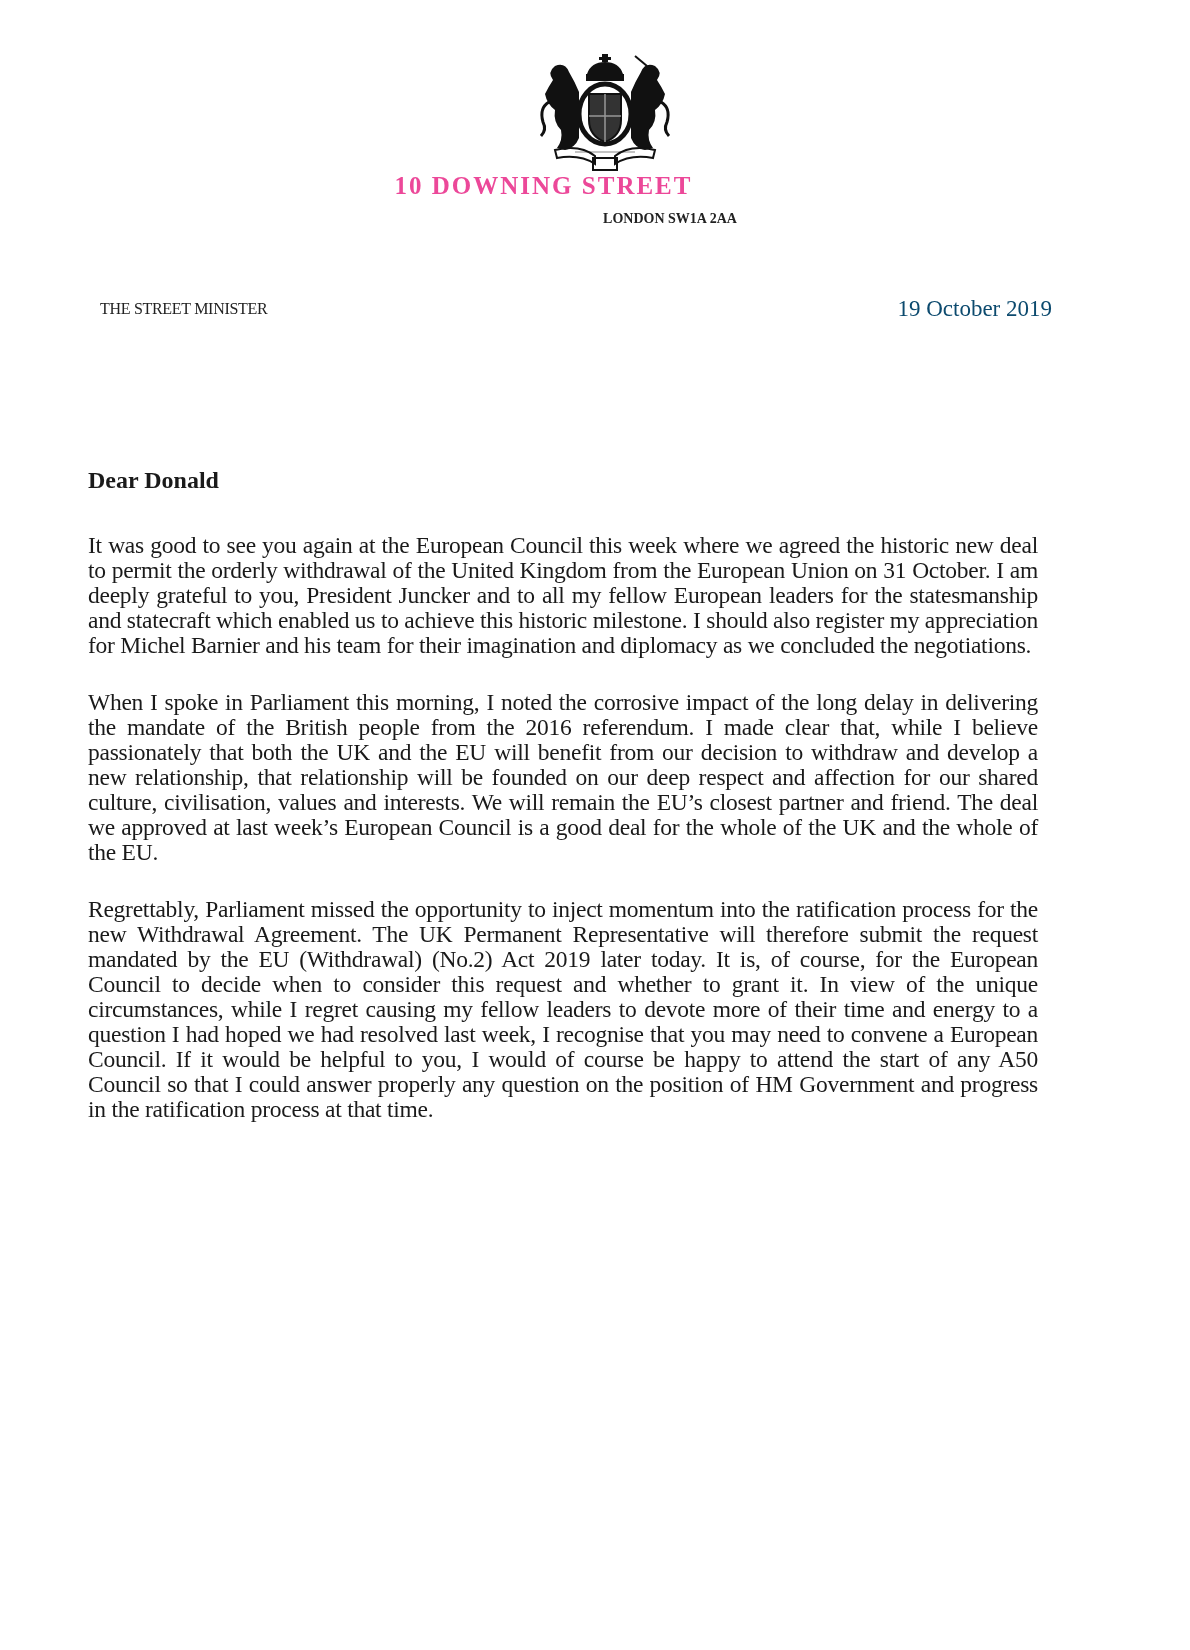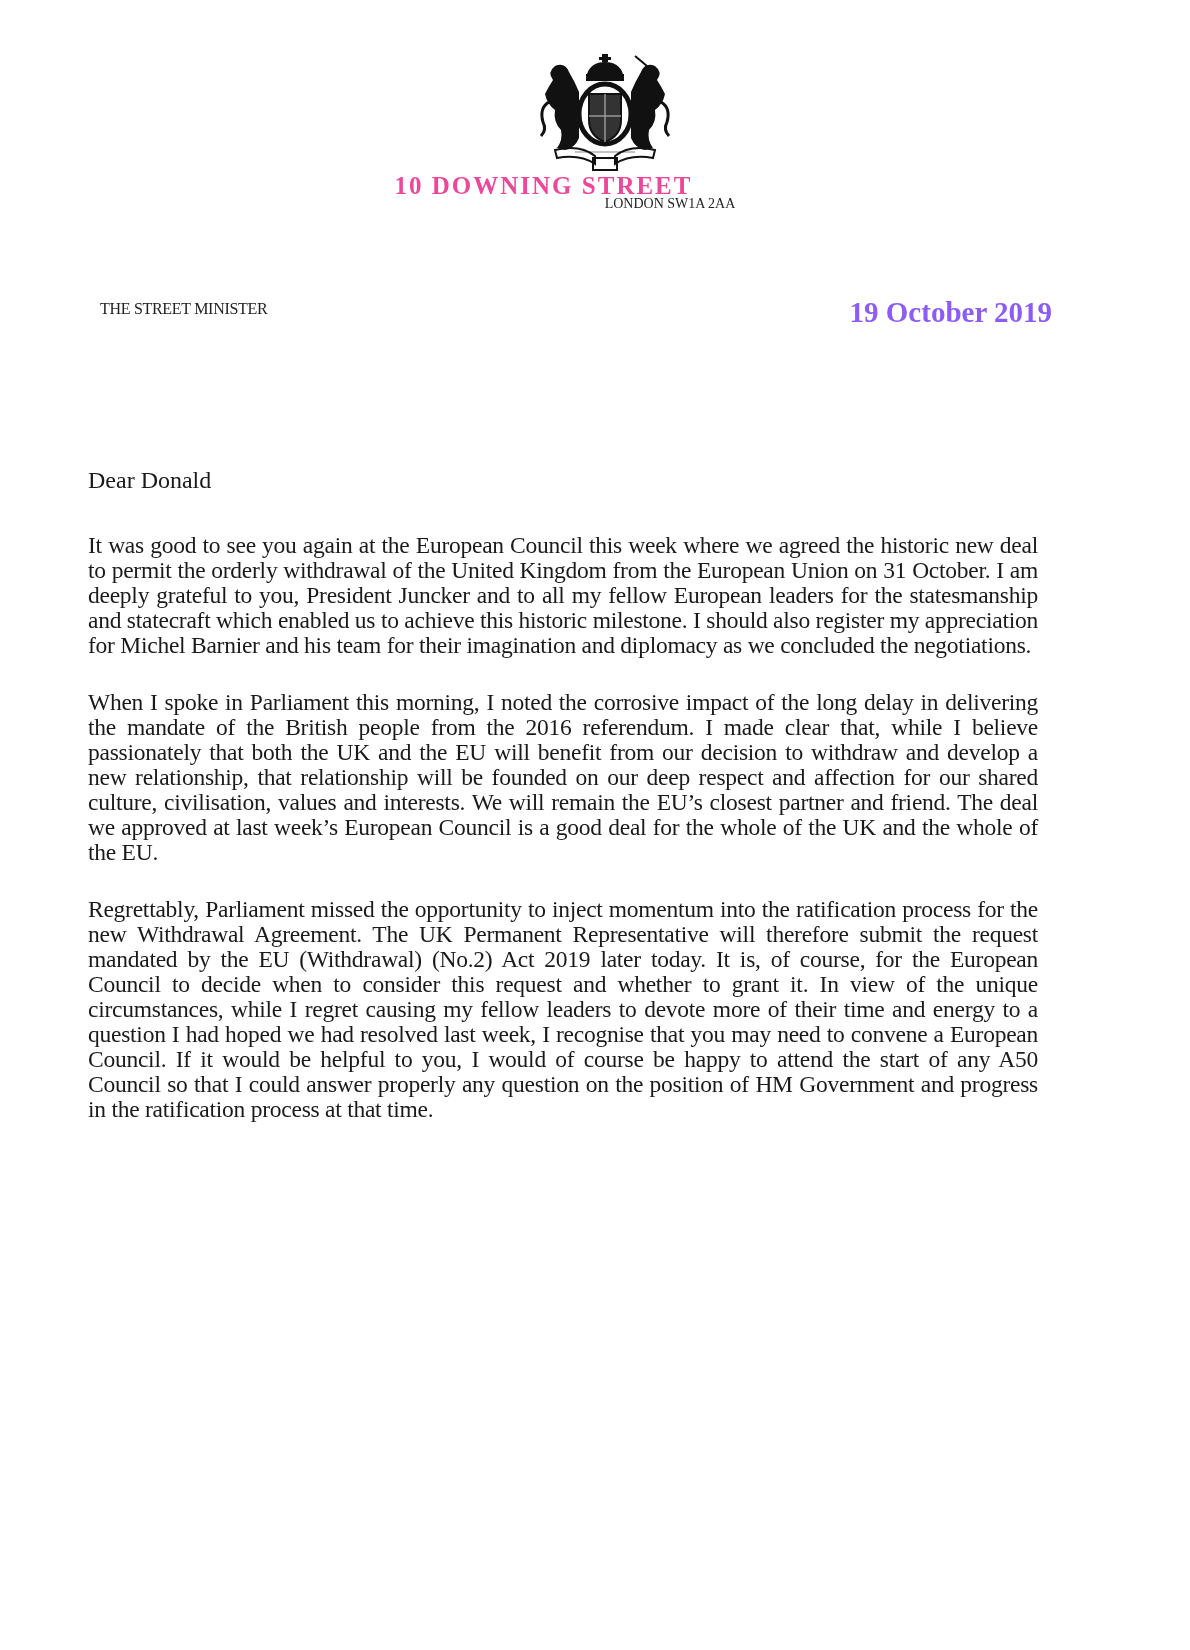--- a/index.html
+++ b/index.html
@@ -8,33 +8,33 @@
       font-family: "Liberation Serif", "DejaVu Serif", serif; color: #1a1a1a;
     }
     .letterhead { position: absolute; left: 0; top: 0; width: 1190px; }
     .crest { position: absolute; left: 535px; top: 52px; width: 140px; height: 122px; }
     .address-main {
       position: absolute; left: 0; width: 982px; top: 172px; text-align: center;
       font-size: 25px; font-weight: bold; letter-spacing: 2px; color: #ec4899;
       padding-left: 105px; box-sizing: border-box;
     }
     .address-sub {
-      position: absolute; left: 0; width: 1190px; top: 196px; text-align: center;
-      font-size: 14px; font-weight: normal; color: #222;
+      position: absolute; left: 0; width: 1190px; top: 211px; text-align: center;
+      font-size: 14px; font-weight: bold; color: #222;
       padding-left: 150px; box-sizing: border-box;
     }
     .sender {
       position: absolute; left: 100px; top: 300px; font-size: 16px; color: #222;
       letter-spacing: -0.3px;
     }
     .date {
-      position: absolute; right: 138px; top: 296px; font-size: 29px; color: #8b5cf6; font-weight: bold;
+      position: absolute; right: 138px; top: 296px; font-size: 23px; color: #0c4a6e;
     }
     .salutation {
-      position: absolute; left: 88px; top: 467px; font-size: 24px;
+      position: absolute; left: 88px; top: 467px; font-size: 24px; font-weight: bold;
     }
     .body {
       position: absolute; left: 88px; width: 950px; top: 533px;
     }
     .para {
       font-size: 23.5px; line-height: 25px; text-align: justify;
       margin: 0 0 32px 0; letter-spacing: -0.25px;
     }
     .para.last { text-align-last: left; }
   </style>

